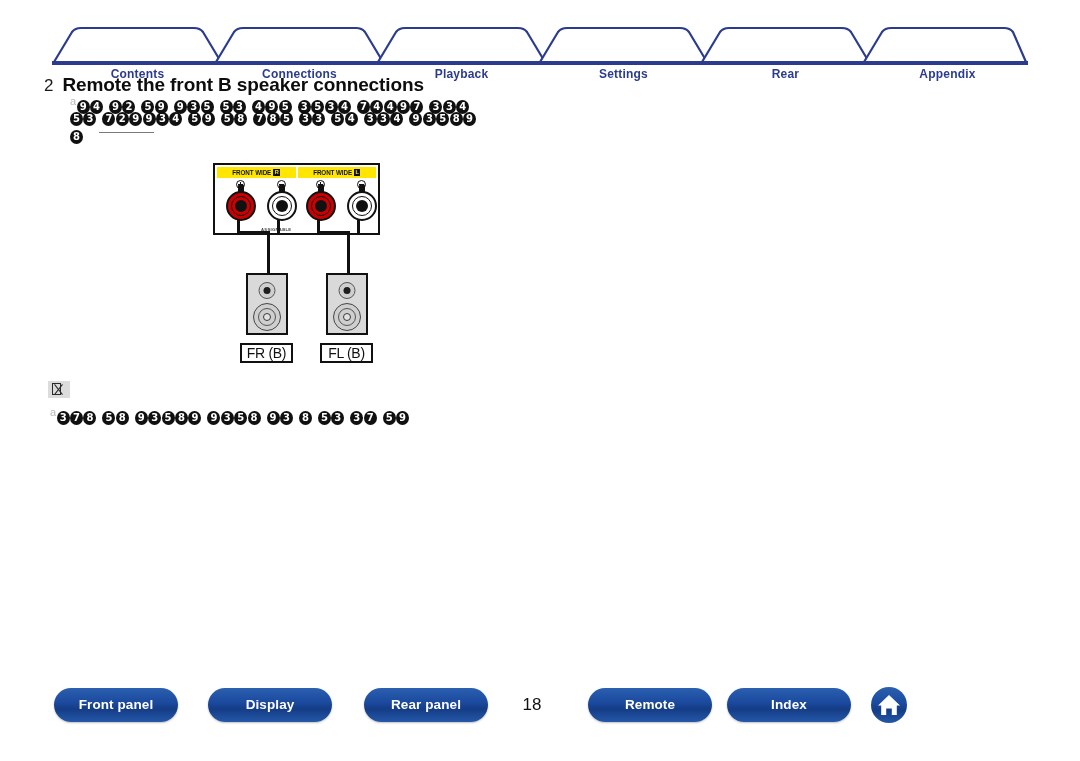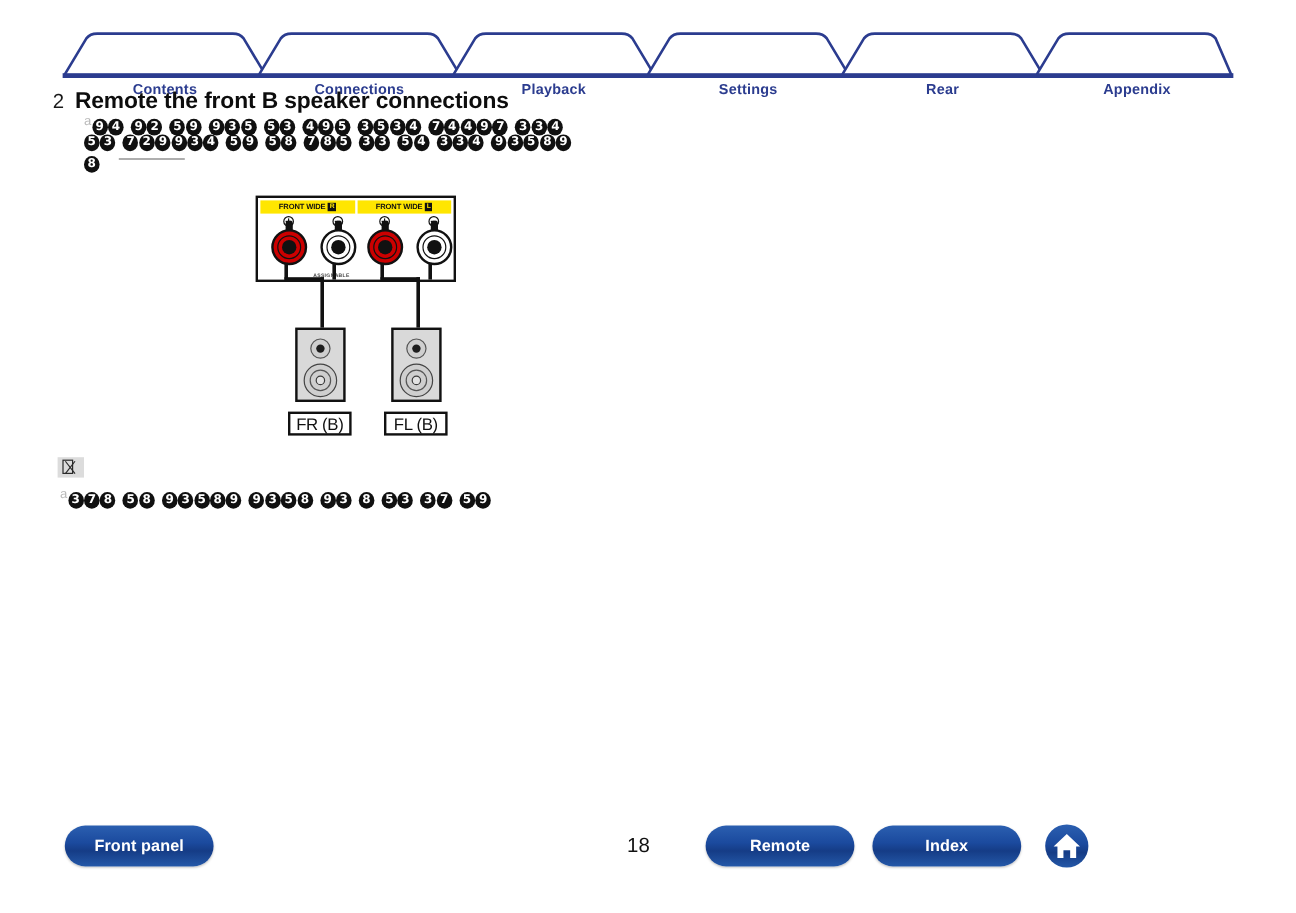--- a/index.html
+++ b/index.html
@@ -508,20 +508,22 @@
     <span class="tweeter"></span>
       <span class="woofer"></span>
   </div>
 
   <div class="spk-label" style="left:30px;">FR (B)</div>
   <div class="spk-label" style="left:110px;">FL (B)</div>
 </div>
 
 <div class="footer">
   <div class="pill" style="left:54px;">Front panel</div>
+  <div class="pill" style="left:208px;">Display</div>
+  <div class="pill" style="left:364px;">Rear panel</div>
   <div class="page-num">18</div>
   <div class="pill" style="left:588px;">Remote</div>
   <div class="pill" style="left:727px;">Index</div>
 
   <div class="home-btn">
     <span class="circ"></span>
     <svg width="36" height="36" viewBox="0 0 36 36" style="position:absolute;left:0;top:-1px;">
       <path d="M18 8 L29 18.5 L25.8 18.5 L25.8 28 L20.8 28 L20.8 21.5 L15.2 21.5 L15.2 28 L10.2 28 L10.2 18.5 L7 18.5 Z" fill="#ffffff"></path>
     </svg>
   </div>

